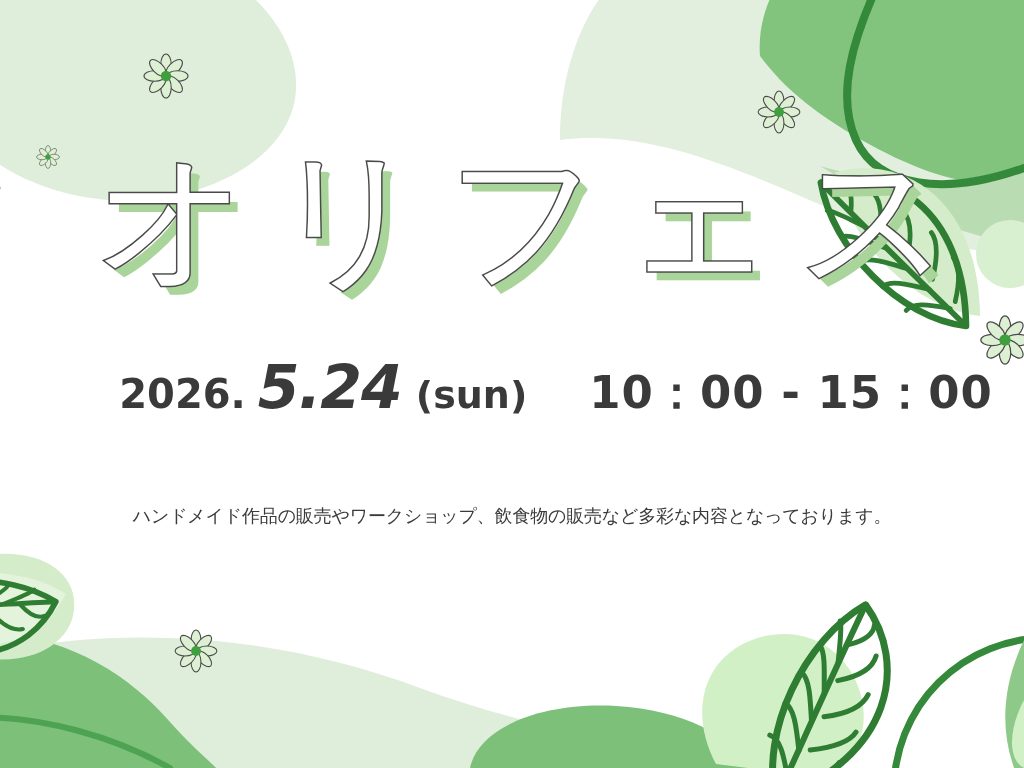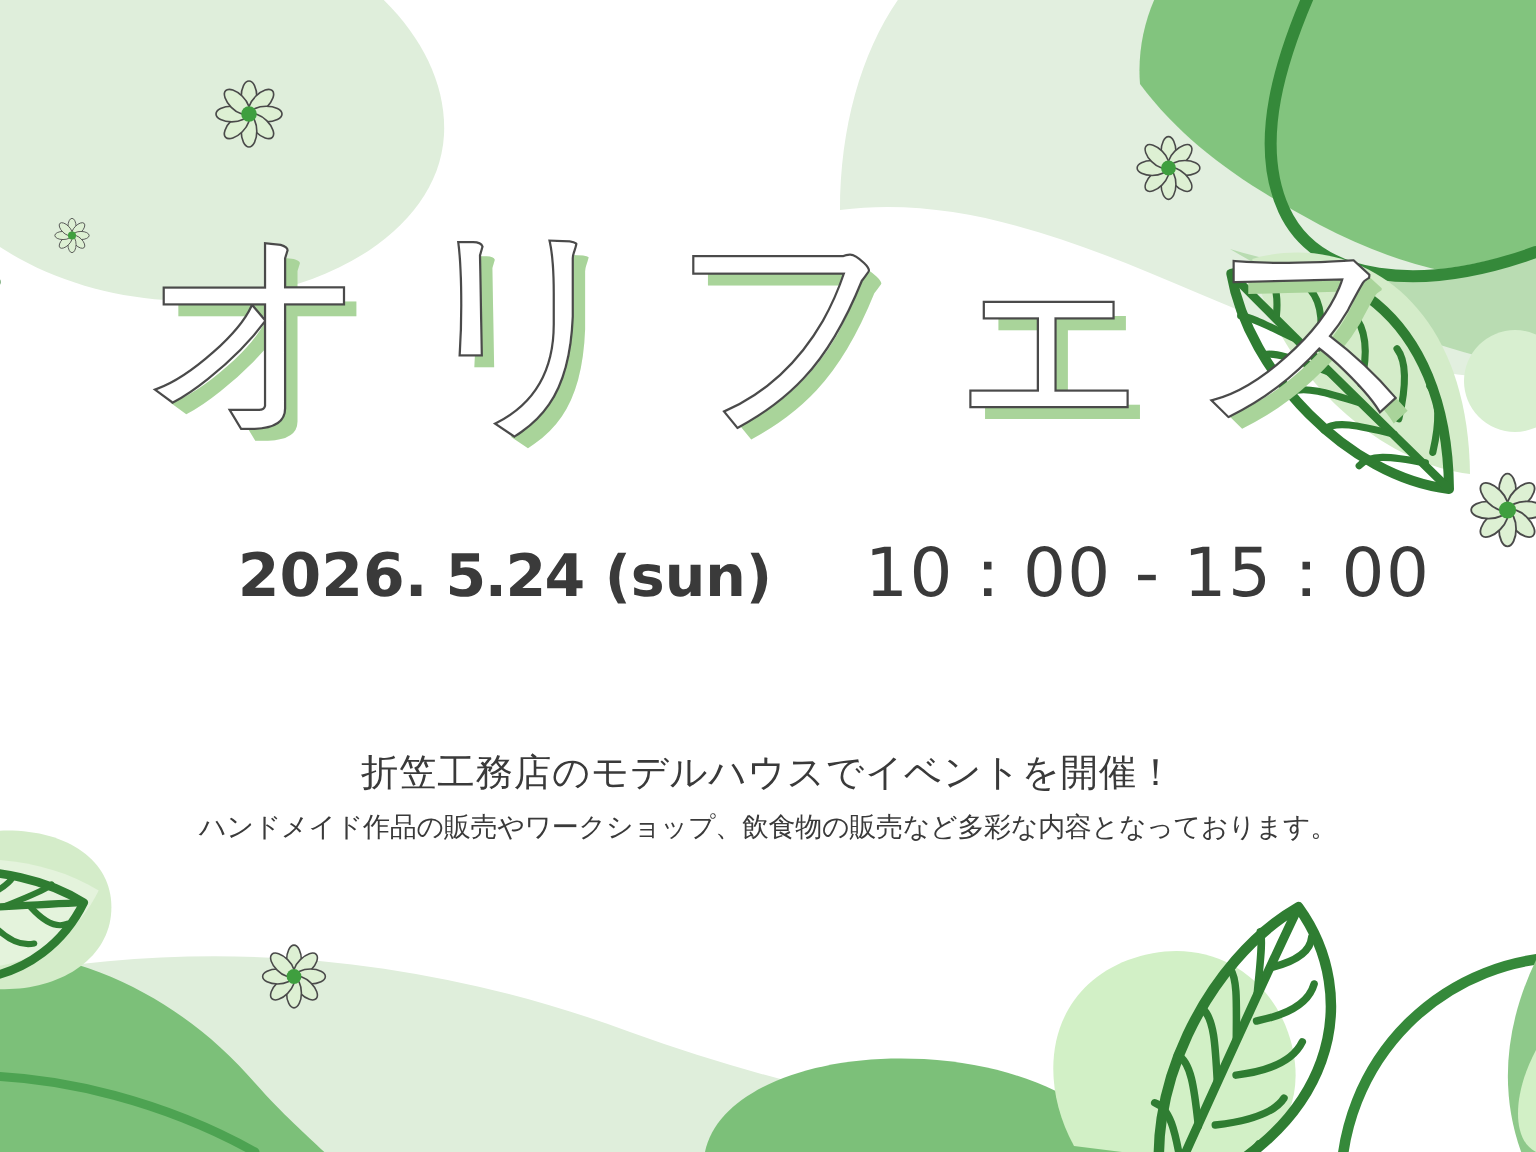--- a/index.html
+++ b/index.html
@@ -80,33 +80,34 @@
     color: #3a3a3a;
     font-family: "DejaVu Sans", "Liberation Sans", sans-serif;
     padding-left: 44px;
   }
   .date-year {
     font-size: 40px;
     font-weight: 700;
     letter-spacing: 0px;
   }
   .date-daymonth {
-    font-size: 39px;
+    font-size: 60px;
     font-weight: 700;
     margin-left: 12px;
     letter-spacing: -1px;
+    font-style: italic;
   }
   .date-dow {
     font-size: 38px;
     font-weight: 700;
     margin-left: 14px;
   }
   .time-range {
     font-size: 45px;
-    font-weight: 400;
+    font-weight: 700;
     margin-left: 62px;
     letter-spacing: 1px;
   }
 
   
   .desc-block {
     position: absolute;
     left: 0;
     top: 497px;
     width: 1024px;
@@ -259,18 +260,17 @@
     </div>
 
     <div class="date-row">
       <span class="date-year">2026.</span>
       <span class="date-daymonth">5.24</span>
       <span class="date-dow">(sun)</span>
       <span class="time-range">10：00 - 15：00</span>
     </div>
 
     <div class="desc-block">
-      <div class="desc-line1">折笠工務店のモデルハウスでイベントを開催！</div>
       <div class="desc-line2">ハンドメイド作品の販売やワークショップ、飲食物の販売など多彩な内容となっております。</div>
     </div>
 
   </div>
 </div>
 
 </body></html>

